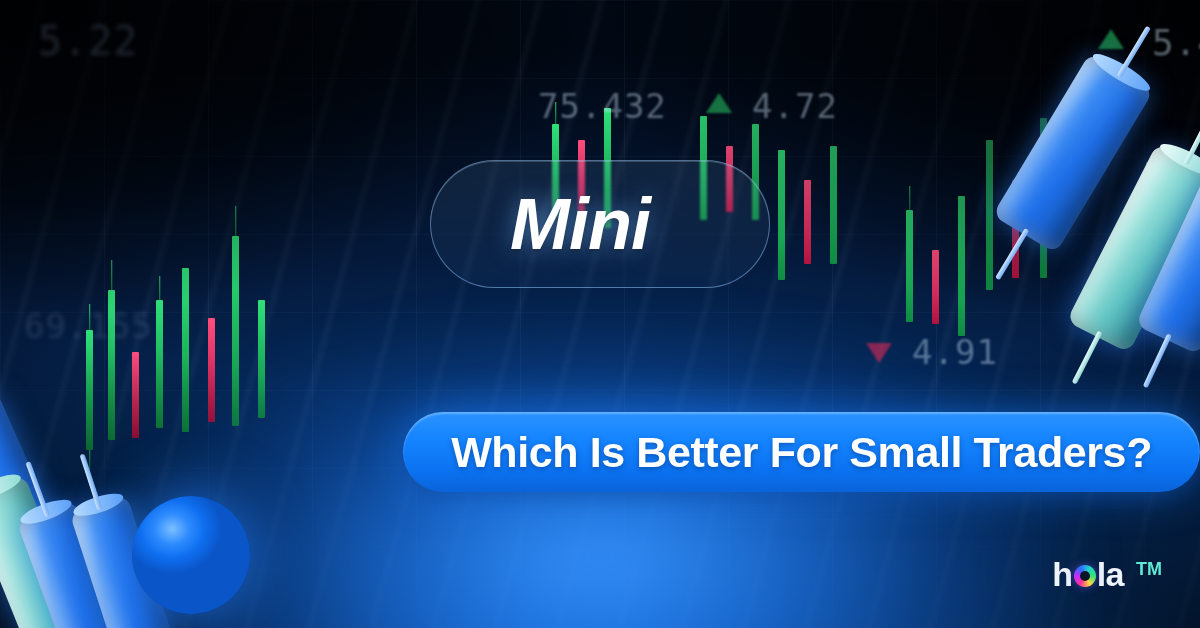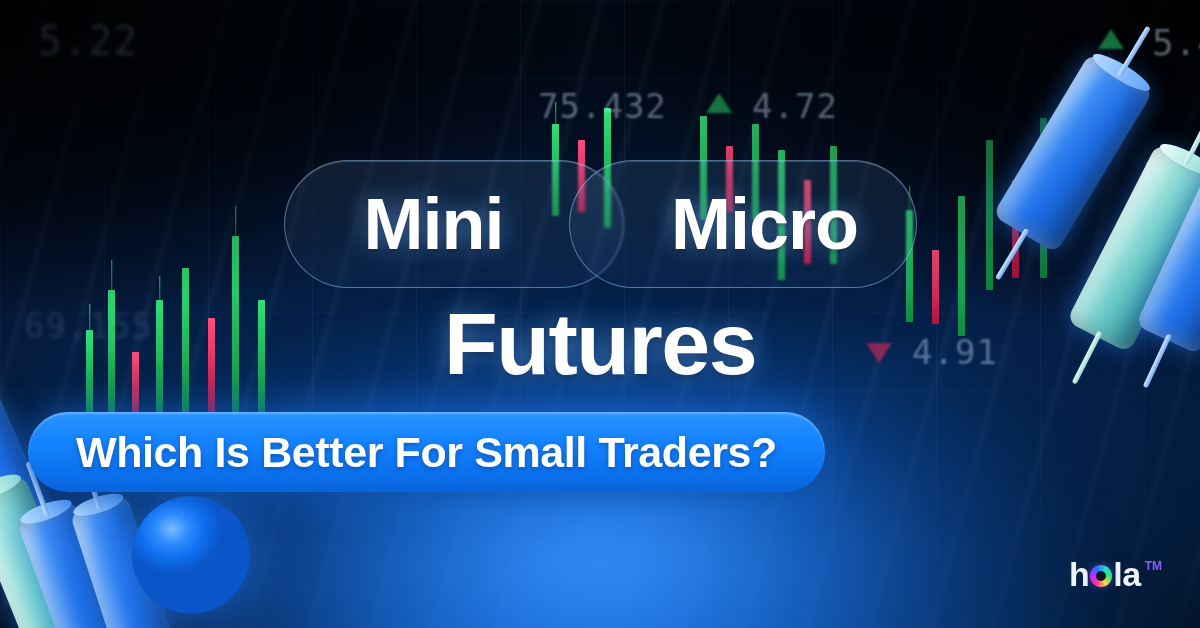--- a/index.html
+++ b/index.html
@@ -152,21 +152,21 @@
   .futures{
     position:absolute; left:0; right:0; top:300px;
     text-align:center;
     font-size:88px; font-weight:700; color:#fff;
     letter-spacing:-1.5px; line-height:1;
     text-shadow:0 0 26px rgba(110,180,255,.55), 0 3px 8px rgba(0,0,0,.40);
   }
 
   .cta-wrap{
     position:absolute; left:0; right:0; top:412px;
-    display:flex; justify-content:flex-start;padding-left:28px;
+    display:flex; justify-content:flex-end;
   }
   .cta{
     height:80px; padding:0 48px;
     border-radius:44px;
     background:linear-gradient(180deg,#2b93ff 0%,#1584ff 34%,#0b72f0 74%,#0a63da 100%);
     box-shadow:0 0 40px rgba(26,126,255,.62), inset 0 2px 2px rgba(255,255,255,.28), 0 6px 18px rgba(0,26,70,.35);
     display:flex; align-items:center; justify-content:center;
   }
   .cta-text{
     font-size:43px; font-weight:700; color:#fff;
@@ -190,22 +190,22 @@
     margin:0 1px;
     position:relative; top:1px;
     background:conic-gradient(from 210deg,#ff2f9a,#c22cff,#2f6bff,#1fd6c8,#35e07a,#ffd93d,#ff2f9a);
     box-shadow:0 0 8px rgba(120,90,255,.55);
   }
   .logo-o::after{
     content:""; position:absolute; inset:6px; border-radius:50%;
     background:#0a1526;
   }
   .logo-tm{
-    font-size:12px; font-weight:700; color:#8b5cf6;
-    margin-left:4px; margin-top:2px;
+    font-size:18px; font-weight:700; color:#5eead4;
+    margin-left:12px; margin-top:2px;
   }
   .logo-row2{
     font-size:38px; font-weight:700; color:#f2f7fc;
     letter-spacing:-.6px; margin-top:1px;
   }
 </style>
 </head>
 <body>
 
 <div id="stage">
@@ -311,31 +311,27 @@
       <div class="body"></div>
         <div class="top"></div>
       <i class="wick t"></i>
     </div>
     <div class="orb" style="left:132px; top:496px; width:118px; height:118px;"></div>
   </div>
 
   <div class="content">
 
     <div class="headline-row">
-      <div style="position:relative; display:flex; align-items:center;">
+      <div style="position:relative; display:flex; align-items:center;font-style:italic;">
         <div class="pill left">
           <span class="pill-text">Mini</span>
         </div>
-        <div class="pill right">
-          <span class="pill-text">Micro</span>
-        </div>
-      </div>
-    </div>
-
-    <div class="futures">Futures</div>
+      </div>
+    </div>
+
 
     <div class="cta-wrap">
       <div class="cta">
         <span class="cta-text">Which Is Better For Small Traders?</span>
       </div>
     </div>
 
     <div class="logo">
       <div class="logo-row1">
         <span class="logo-word">

